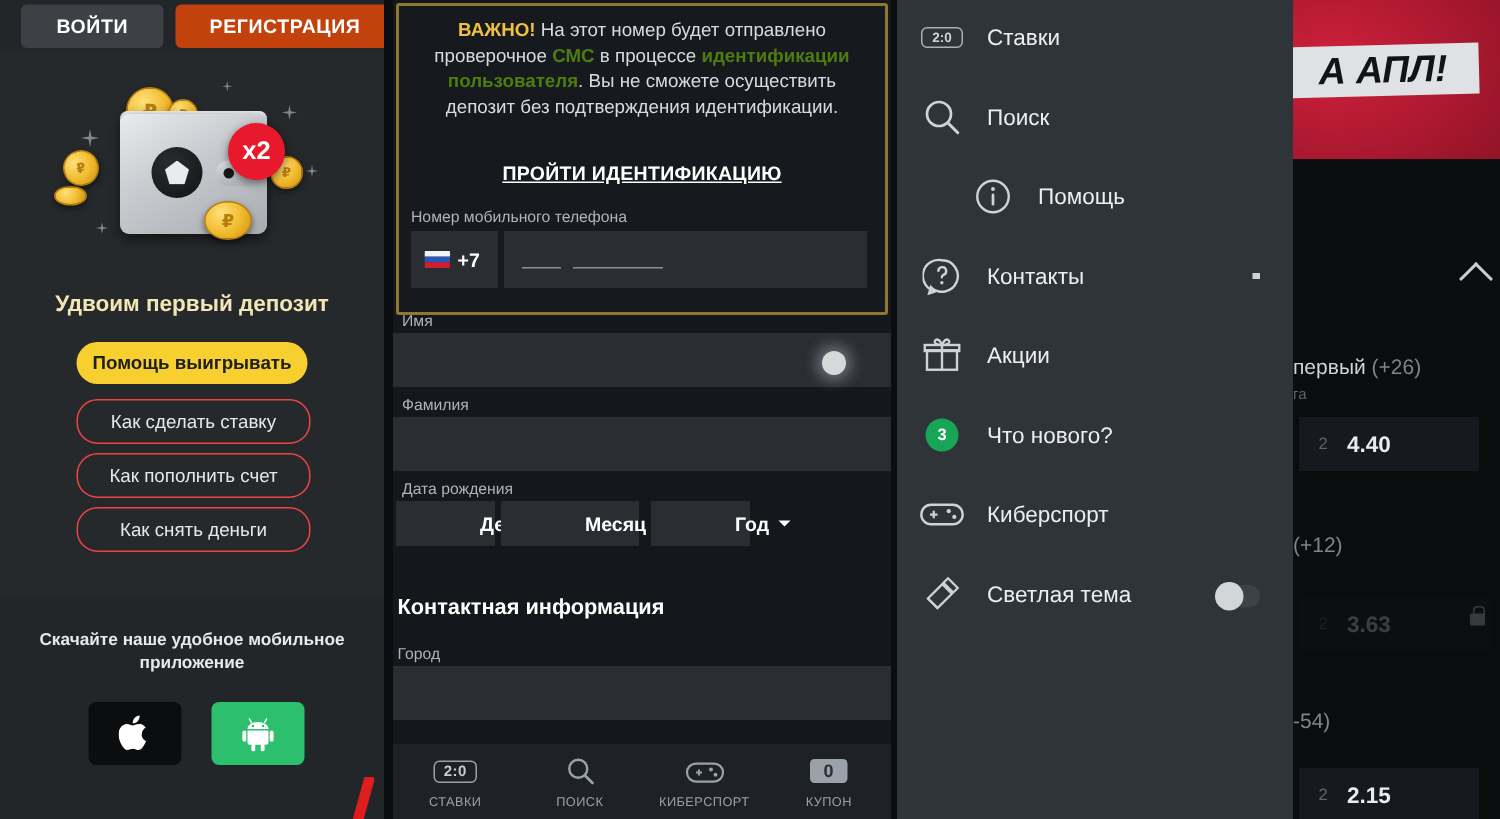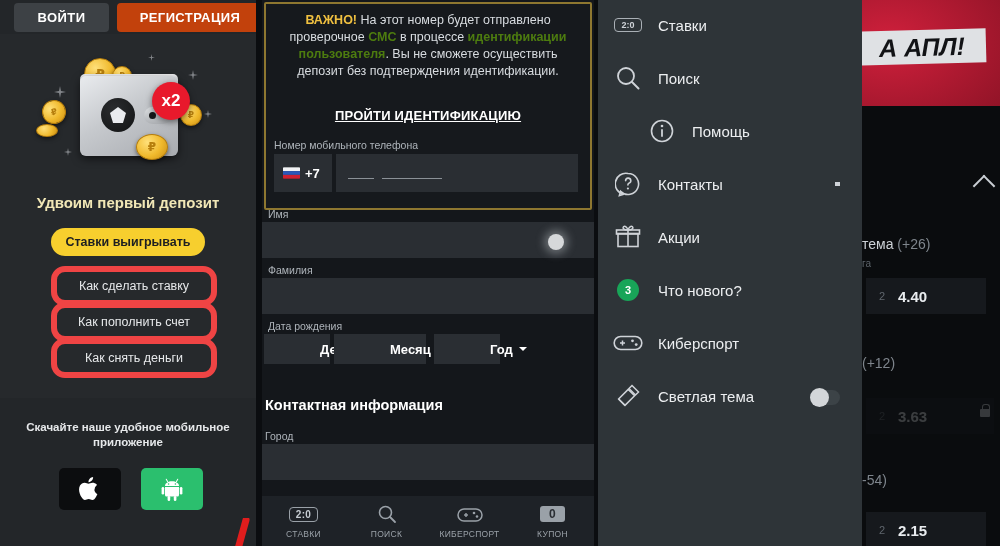--- a/index.html
+++ b/index.html
@@ -49,21 +49,21 @@
   .spark{position:absolute;background:#cfd3d8;clip-path:polygon(50% 0%,58% 42%,100% 50%,58% 58%,50% 100%,42% 58%,0% 50%,42% 42%);opacity:.55;}
   .s1{left:26px;top:34px;width:12px;height:12px;}
   .s2{left:160px;top:18px;width:10px;height:10px;}
   .s3{left:176px;top:58px;width:8px;height:8px;}
   .s4{left:36px;top:96px;width:8px;height:8px;}
   .s5{left:120px;top:2px;width:7px;height:7px;}
 
   .promo-title{position:absolute;left:0;top:160px;width:256px;text-align:center;color:#f1e7b6;font-size:15px;font-weight:bold;}
   .btn-yellow{position:absolute;left:51px;top:194px;width:154px;height:28px;border-radius:14px;background:#f7cf2e;
     display:flex;align-items:center;justify-content:center;color:#1d1f22;font-size:12.5px;font-weight:bold;}
-  .btn-ghost{position:absolute;left:51px;width:154px;height:28px;border-radius:14px;border:6px solid #ef4444;
+  .btn-ghost{position:absolute;left:51px;width:154px;height:28px;border-radius:14px;border:1px solid #ef4444;
     display:flex;align-items:center;justify-content:center;color:#e6e8ea;font-size:12.5px;}
   .g1{top:232px;} .g2{top:268px;} .g3{top:304px;}
 
   .p1-footer{position:absolute;left:0;top:398px;width:256px;height:148px;background:#232629;}
   .dl-text{position:absolute;left:0;top:22px;width:256px;text-align:center;color:#e6e8ea;font-size:11.5px;font-weight:bold;line-height:15px;}
   .store{position:absolute;width:62px;height:42px;border-radius:5px;display:flex;align-items:center;justify-content:center;}
   .store-ios{left:59px;top:70px;background:#0c0d0f;}
   .store-android{left:141px;top:70px;background:#2bbf6e;}
   .red-arrow{position:absolute;left:196px;top:120px;width:56px;height:150px;pointer-events:none;}
 
@@ -153,21 +153,21 @@
         <div class="wallet-ball"></div>
         <div class="wallet-clasp"></div>
         <div class="coin c3">₽</div>
         <div class="coin c4"></div>
         <div class="coin c5">₽</div>
         <div class="coin c6">₽</div>
         <div class="badge-x2">x2</div>
       </div>
 
       <div class="promo-title">Удвоим первый депозит</div>
-      <div class="btn-yellow">Ставки выигрывать</div>
+      <div class="btn-yellow">Помощь выигрывать</div>
       <div class="btn-ghost g1">Как сделать ставку</div>
       <div class="btn-ghost g2">Как пополнить счет</div>
       <div class="btn-ghost g3">Как снять деньги</div>
     </div>
 
     <div class="p1-footer">
       <div class="dl-text">Скачайте наше удобное мобильное приложение</div>
       <div class="store store-ios">
         <svg width="22" height="26" viewBox="0 0 22 26">
           <path fill="#ffffff" d="M15.6 13.5c0-3 2.4-4.4 2.5-4.5-1.4-2-3.5-2.3-4.2-2.3-1.8-.2-3.5 1-4.4 1-.9 0-2.3-1-3.8-1-1.9 0-3.7 1.1-4.7 2.9-2 3.5-.5 8.7 1.4 11.5.9 1.4 2.1 2.9 3.6 2.9 1.4-.1 2-.9 3.7-.9 1.7 0 2.2.9 3.7.9 1.5 0 2.5-1.4 3.4-2.8 1.1-1.6 1.5-3.1 1.6-3.2-.1 0-3-1.2-3-4.5z"></path>
@@ -372,21 +372,21 @@
   </div>
 
   <div class="panel4">
     <div class="banner">
       <div class="banner-tag">А АПЛ!</div>
     </div>
     <div class="ghost-txt" style="top:136px;"></div>
     <div class="chev-up"></div>
 
     <div class="ev-name" style="top:236px;">
-      <span>тема</span>
+      <span>первый</span>
       <span class="muted">(+26)</span>
     </div>
     <div class="ev-sub" style="top:258px;">га</div>
     <div class="odd-row" style="top:278px;width:120px;">
       <span class="odd-k">2</span>
       <span class="odd-v">4.40</span>
     </div>
 
     <div class="ev-name" style="top:355px;">
       <span></span>

